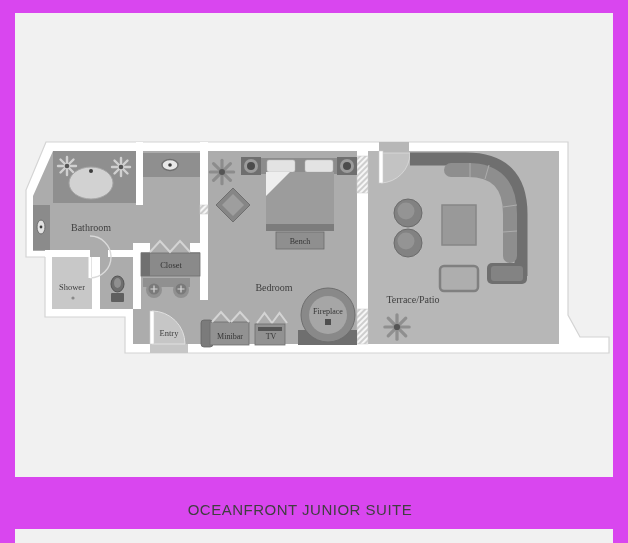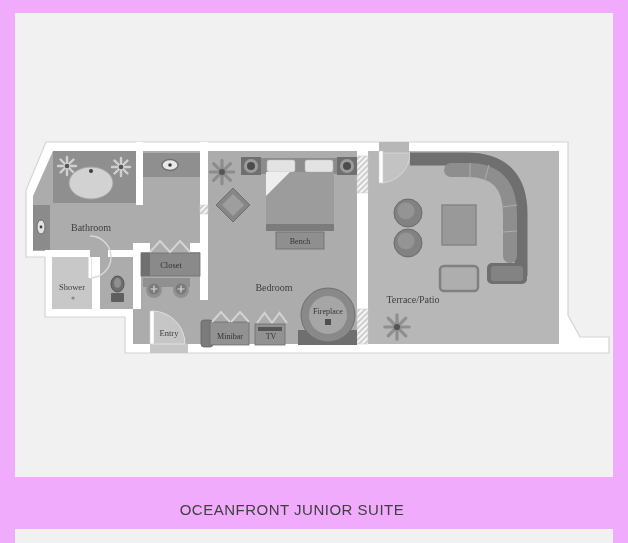--- a/index.html
+++ b/index.html
@@ -1,24 +1,24 @@
 <!DOCTYPE html>
 <html><head>
 <meta charset="utf-8">
 <style>
   html,body{margin:0;padding:0;background:#ffffff;}
-  .page{position:relative;width:628px;height:543px;background:#f0abfc;overflow:hidden;
+  .page{position:relative;width:628px;height:543px;background:#d946ef;overflow:hidden;
         font-family:"Liberation Sans",sans-serif;}
   svg{display:block;}
   svg text{font-family:"Liberation Serif",serif;fill:#3f3f3f;}
   svg text.room-label{font-size:10px;}
   svg text.small-label{font-size:8.5px;}
   svg text.tiny-label{font-size:8px;}
   svg text.box-label{fill:#343434;}
-  .caption{position:absolute;left:0;top:501px;width:584px;text-align:center;
+  .caption{position:absolute;left:8px;top:501px;width:584px;text-align:center;
            font-size:15px;letter-spacing:.5px;color:#3f3f3f;}
 </style>
 </head>
 <body>
 
 <div class="page">
 <svg width="628" height="543" viewBox="0 0 628 543">
   <defs>
     <pattern id="hatch" width="4" height="4" patternUnits="userSpaceOnUse" patternTransform="rotate(45)">
       <rect width="4" height="4" fill="#f6f6f6"></rect>

